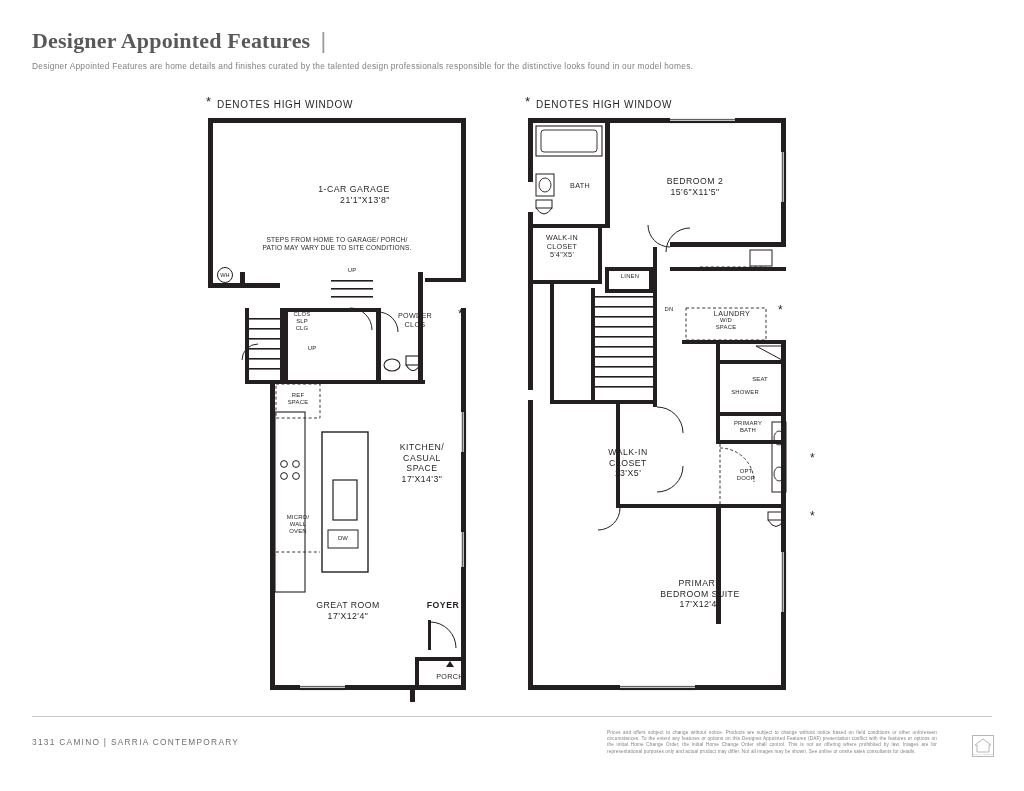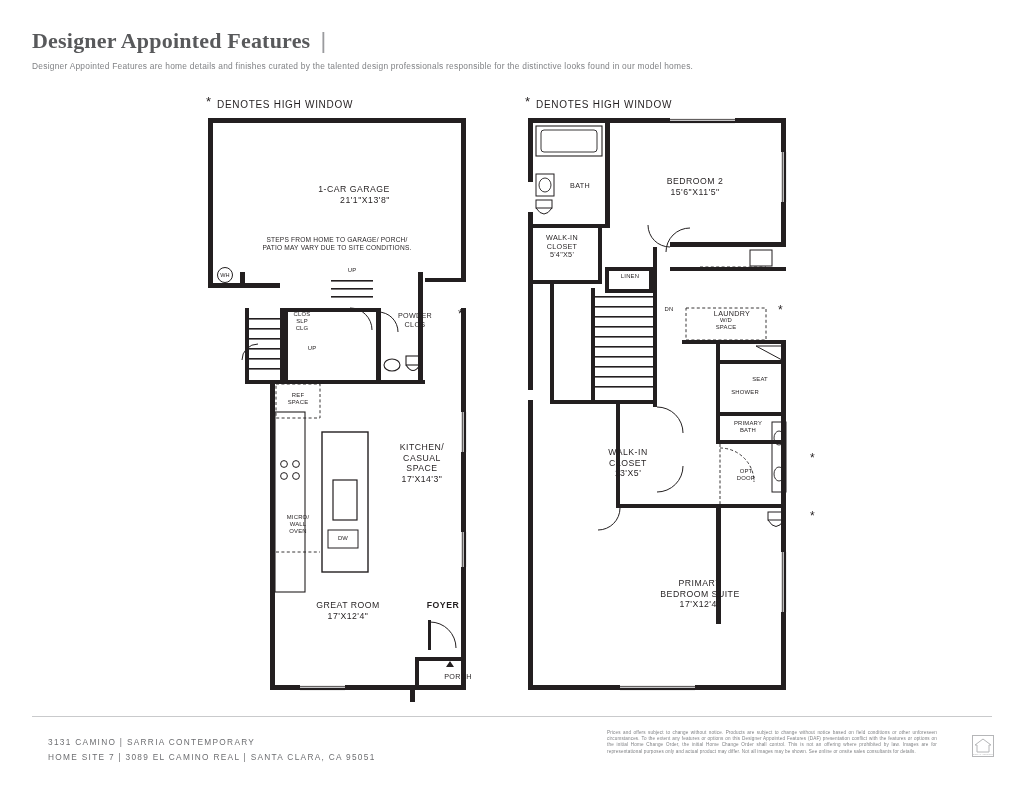--- a/index.html
+++ b/index.html
@@ -34,21 +34,21 @@
   .subtitle {
     margin-top:9px;
     font-size:8.4px;
     letter-spacing:0.25px;
     color:#808285;
   }
   
   #footer-rule {
     position:absolute; left:32px; top:716px; width:960px; height:1px; background:#c9cacc;
   }
-  #footer-left { position:absolute; left:48px; top:735px; }
+  #footer-left { position:absolute; left:32px; top:735px; }
   .footer-line {
     font-size:8.3px; letter-spacing:1.3px; color:#6d6e71; line-height:15px;
   }
   #footer-legal {
     position:absolute; left:607px; top:730px; width:330px;
     font-size:4.6px; line-height:6.2px; color:#808285; letter-spacing:0.15px;
     text-align:justify;
   }
   #footer-logo { position:absolute; left:972px; top:735px; width:22px; height:22px; }
   
@@ -228,21 +228,21 @@
     <div>SPACE</div>
     <div>17'X14'3"</div>
   </div>
   <div class="rl" style="left:148px; top:488px;">
     <div>GREAT ROOM</div>
     <div>17'X12'4"</div>
   </div>
   <div class="rl" style="left:243px; top:488px;font-weight:bold;">
     <div>FOYER</div>
   </div>
-  <div class="rl sm" style="left:250px; top:561px;margin-left:8px;">
+  <div class="rl sm" style="left:250px; top:561px;">
     <div>PORCH</div>
   </div>
   <div class="arrow-up" style="left:246px; top:549px;"></div>
 
   <div class="wh-circle" style="left:17px; top:155px;">WH</div>
 
   <div class="rl xs" style="left:152px; top:155px;">UP</div>
   <div class="rl xs" style="left:112px; top:233px;">UP</div>
 
   <div class="rl xs" style="left:102px; top:199px;">
@@ -431,21 +431,20 @@
   </div>
 
   <span class="marker-star" style="left:258px; top:192px;">*</span>
   <span class="marker-star" style="left:290px; top:340px;">*</span>
   <span class="marker-star" style="left:290px; top:398px;">*</span>
 </div>
 
 <div id="footer-rule"></div>
 <div id="footer-left">
   <div class="footer-line">3131 CAMINO | SARRIA CONTEMPORARY</div>
-  <div class="footer-line">HOME SITE 7 | 3089 EL CAMINO REAL | SANTA CLARA, CA 95051</div>
 </div>
 <div id="footer-legal">Prices and offers subject to change without notice. Products are subject to change without notice based on field conditions or other unforeseen circumstances. To the extent any features or options on this Designer Appointed Features (DAF) presentation conflict with the features or options on the initial Home Change Order, the initial Home Change Order shall control. This is not an offering where prohibited by law. Images are for representational purposes only and actual product may differ. Not all images may be shown. See online or onsite sales consultants for details.</div>
 <div id="footer-logo">
   <svg width="22" height="22" viewBox="0 0 22 22">
     <rect x="0.5" y="0.5" width="21" height="21" fill="none" stroke="#b5b6b8"></rect>
     <path d="M11 4 L19 10 L17 10 L17 17 L5 17 L5 10 L3 10 Z" fill="none" stroke="#b5b6b8" stroke-width="1"></path>
     <text x="11" y="20.2" font-family="Liberation Sans, sans-serif" font-size="2.4" fill="#b5b6b8" text-anchor="middle">EQUAL HOUSING</text>
   </svg>
 </div>
 

